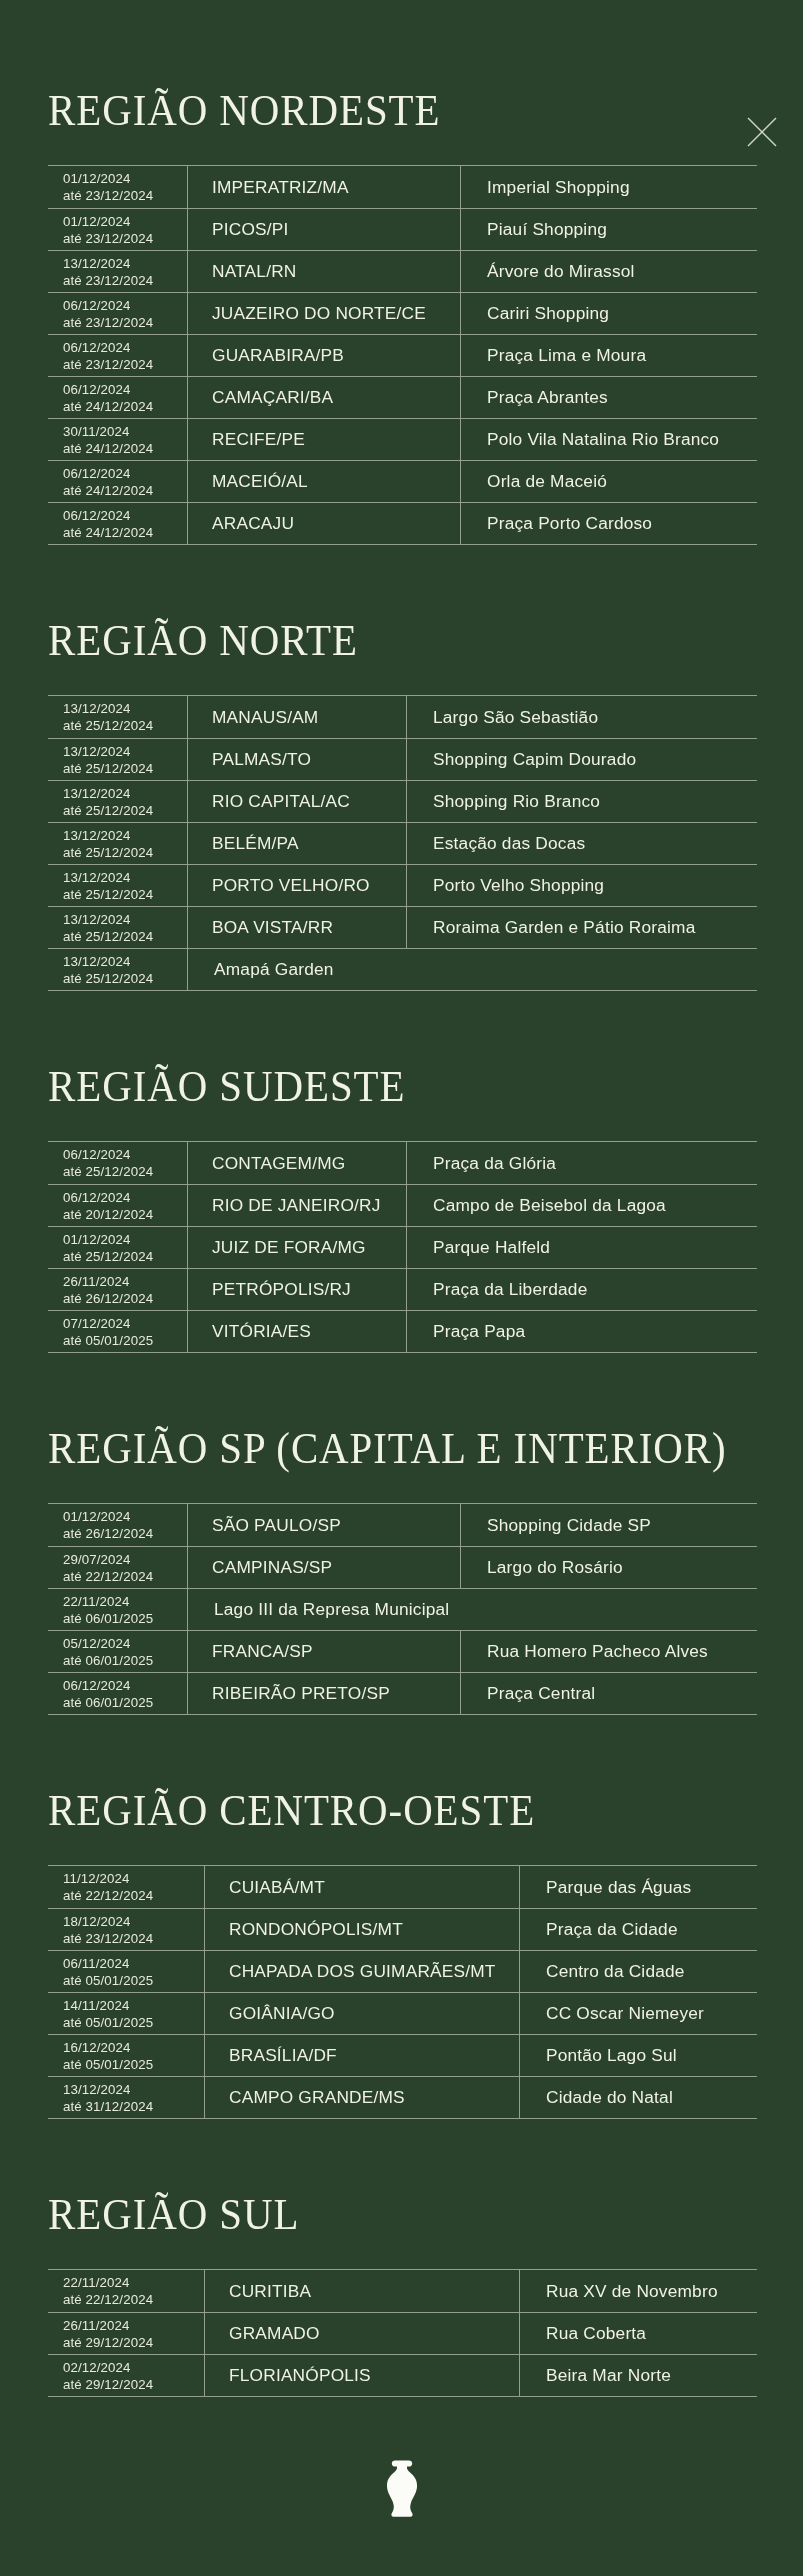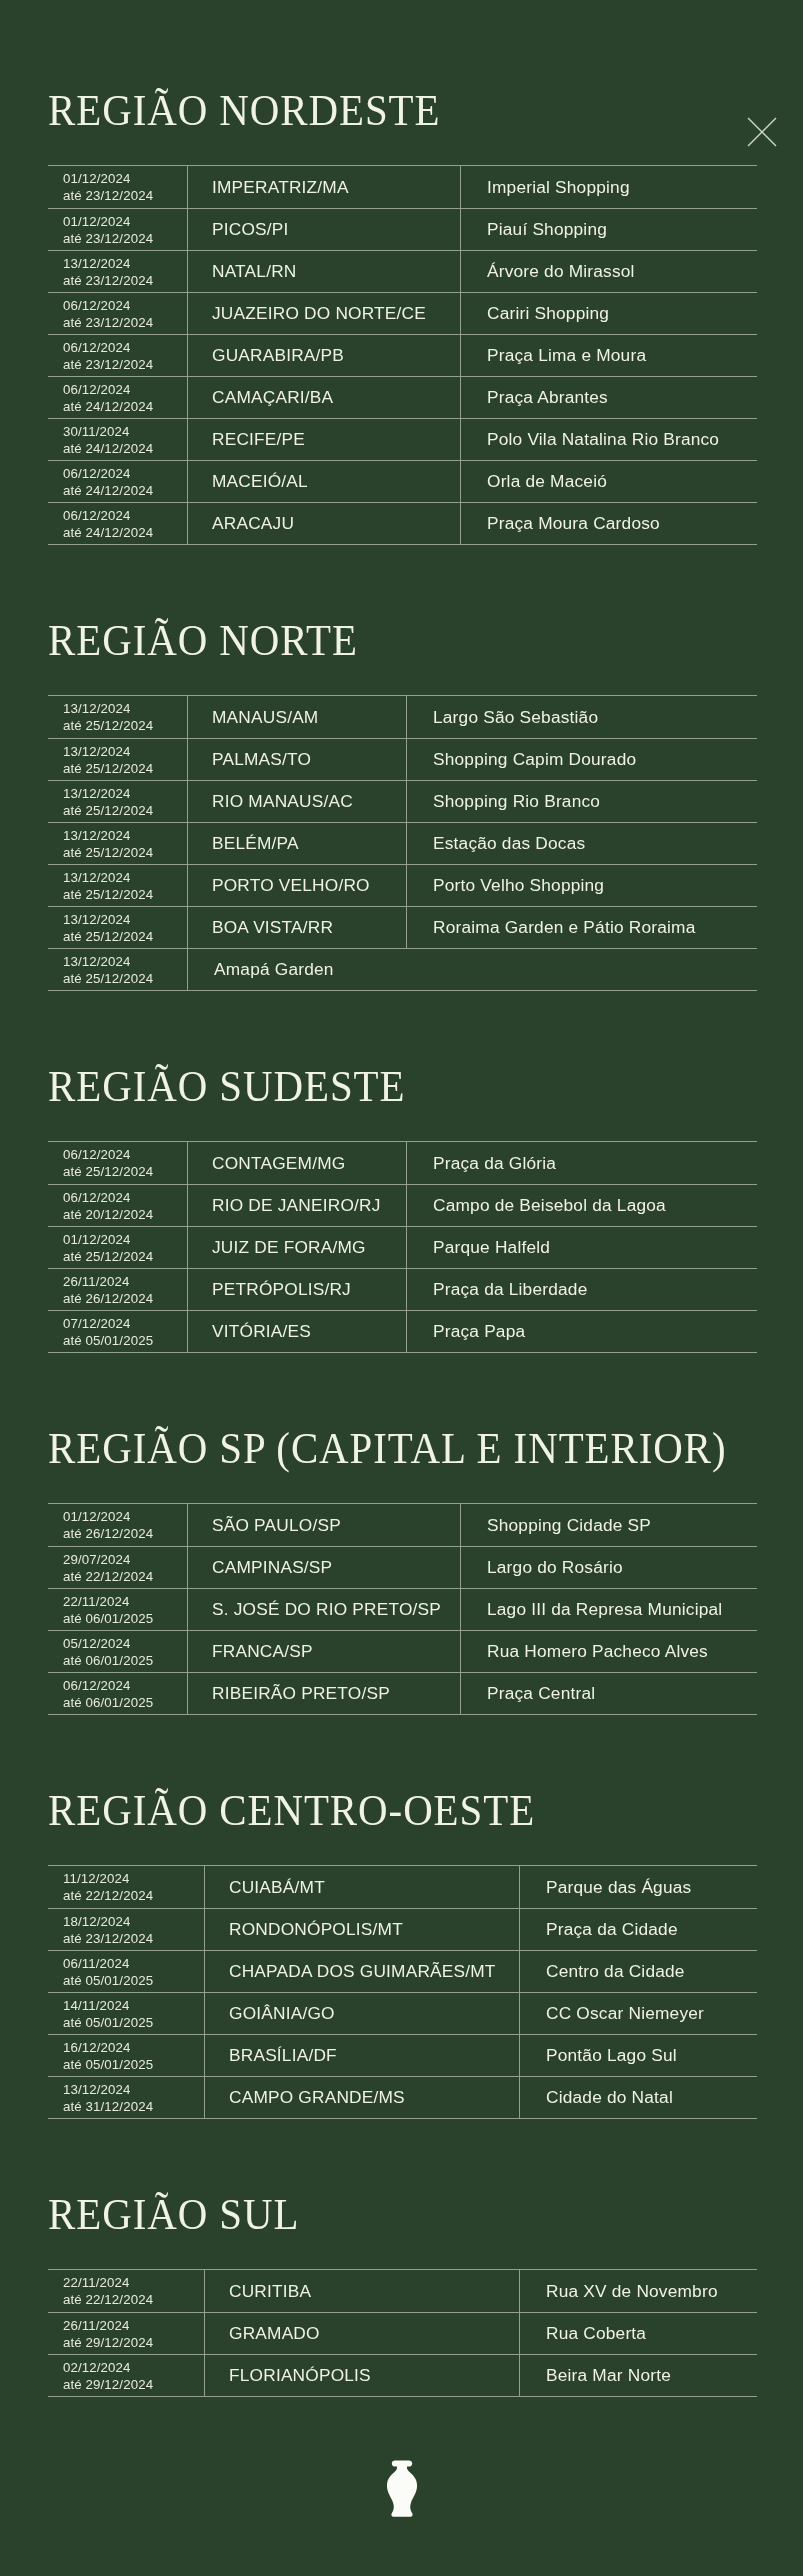--- a/index.html
+++ b/index.html
@@ -168,21 +168,21 @@
     <div class="cell city-cell">MACEIÓ/AL</div>
     <div class="cell location-cell">Orla de Maceió</div>
   </div>
 
   <div class="row">
     <div class="cell date-cell">
       <span>06/12/2024</span>
       <span>até 24/12/2024</span>
     </div>
     <div class="cell city-cell">ARACAJU</div>
-    <div class="cell location-cell">Praça Moura Cardoso</div>
+    <div class="cell location-cell">Praça Porto Cardoso</div>
   </div>
 </div>
   </section>
 
   <section class="section">
     <h2 class="section-title">REGIÃO NORTE</h2>
     <div class="table cols-b">
   <div class="row">
     <div class="cell date-cell">
       <span>13/12/2024</span>
@@ -199,21 +199,21 @@
     </div>
     <div class="cell city-cell">PALMAS/TO</div>
     <div class="cell location-cell">Shopping Capim Dourado</div>
   </div>
 
   <div class="row">
     <div class="cell date-cell">
       <span>13/12/2024</span>
       <span>até 25/12/2024</span>
     </div>
-    <div class="cell city-cell">RIO MANAUS/AC</div>
+    <div class="cell city-cell">RIO CAPITAL/AC</div>
     <div class="cell location-cell">Shopping Rio Branco</div>
   </div>
 
   <div class="row">
     <div class="cell date-cell">
       <span>13/12/2024</span>
       <span>até 25/12/2024</span>
     </div>
     <div class="cell city-cell">BELÉM/PA</div>
     <div class="cell location-cell">Estação das Docas</div>
@@ -316,21 +316,20 @@
     </div>
     <div class="cell city-cell">CAMPINAS/SP</div>
     <div class="cell location-cell">Largo do Rosário</div>
   </div>
 
   <div class="row">
     <div class="cell date-cell">
       <span>22/11/2024</span>
       <span>até 06/01/2025</span>
     </div>
-    <div class="cell city-cell">S. JOSÉ DO RIO PRETO/SP</div>
     <div class="cell location-cell">Lago III da Represa Municipal</div>
   </div>
 
   <div class="row">
     <div class="cell date-cell">
       <span>05/12/2024</span>
       <span>até 06/01/2025</span>
     </div>
     <div class="cell city-cell">FRANCA/SP</div>
     <div class="cell location-cell">Rua Homero Pacheco Alves</div>

